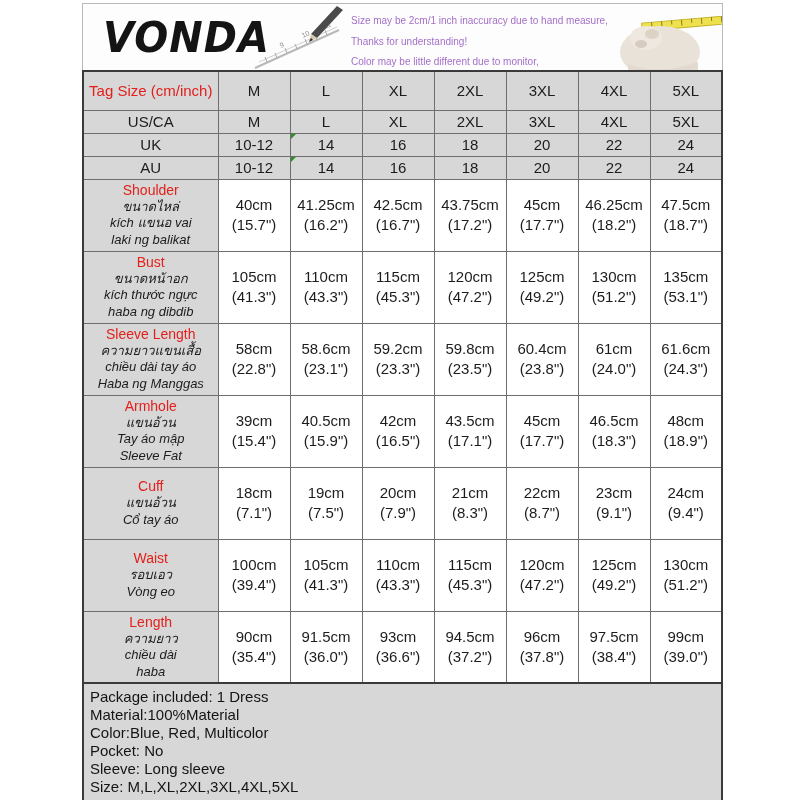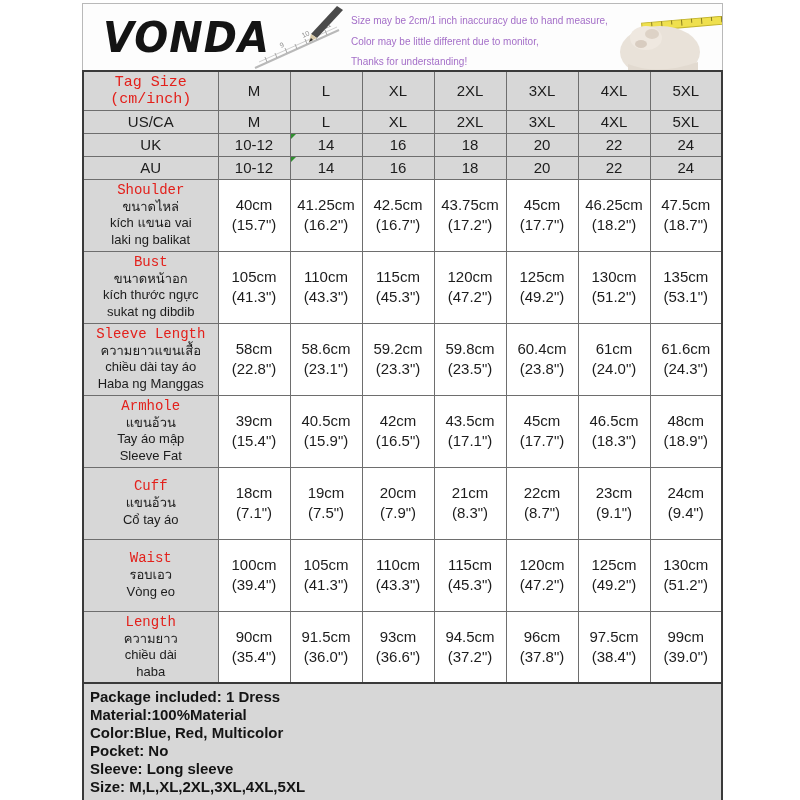--- a/index.html
+++ b/index.html
@@ -21,31 +21,31 @@
 
   
   table.size-chart { width:641px; border-collapse:collapse; table-layout:fixed;
                      border:2px solid #3a3a3a; background:#fff; }
   table.size-chart td { border:1px solid #6e6e6e; text-align:center; vertical-align:middle;
                         font-size:15px; overflow:hidden; position:relative; }
   col.c-label { width:135px; }
   tr.r-tag { height:39px; }  tr.r-hdr { height:23px;margin-top:10px; }  tr.r-measure { height:72px; }
   tr.r-tag td, tr.r-hdr td { background:#d7d7d7; }
   tr.r-measure td.label-cell { background:#d7d7d7; }
-  .red { color:#e3201b;font-family:Liberation Mono, monospace; }
+  .red { color:#e3201b; }
   td.label-cell .red { font-size:14px; line-height:17px; }
-  td.label-cell .sub { font-size:13px; line-height:16.5px; color:#1c1c1c; }
+  td.label-cell .sub { font-size:13px; line-height:16.5px; color:#1c1c1c;font-style:italic; }
   td.val-cell div { line-height:20px; }
   td.green-corner::before { content:""; position:absolute; top:0; left:0;
       border-top:5px solid #2f8f2f; border-right:5px solid transparent; }
 
   
   .footer { width:641px; background:#d7d7d7; border:2px solid #3a3a3a; border-top:none;
             padding:4px 0 5px 6px; }
-  .footer div { font-size:15px; line-height:18px; color:#141414;font-weight:bold; }
+  .footer div { font-size:15px; line-height:18px; color:#141414; }
 </style>
 </head>
 <body>
 
 <div class="page">
   <div class="sheet">
 
     <div class="banner">
       <div class="logo-wrap">
         <span class="logo">VONDA</span>
@@ -66,22 +66,22 @@
         <text x="30" y="44" font-size="7" fill="#8f8f8f" transform="rotate(-24 30 44)">9</text>
         <text x="52" y="34" font-size="7" fill="#8f8f8f" transform="rotate(-24 52 34)">10</text>
         <text x="74" y="25" font-size="7" fill="#8f8f8f" transform="rotate(-24 74 25)">11</text>
 
         <polygon points="86,2 92,6 66,34 60,30" fill="#4a4a4a"></polygon>
         <polygon points="60,30 66,34 58,38" fill="#d8c9a8"></polygon>
         <polygon points="60,34 62,36 58,38" fill="#2b2b2b"></polygon>
       </svg>
       <div class="notes">
         <div class="note-line">Size may be 2cm/1 inch inaccuracy due to hand measure,</div>
+        <div class="note-line">Thanks for understanding!</div>
         <div class="note-line">Color may be little different due to monitor,</div>
-        <div class="note-line">Thanks for understanding!</div>
       </div>
       <svg class="hand" viewBox="0 0 138 67">
         <g transform="rotate(-5 70 22)">
           <rect x="34" y="16" width="100" height="8" fill="#efe04e" stroke="#c4b52e" stroke-width="1"></rect>
           <g stroke="#8a7d20" stroke-width="1">
             <line x1="44" y1="16" x2="44" y2="20"></line>
               <line x1="54" y1="16" x2="54" y2="22"></line>
             <line x1="64" y1="16" x2="64" y2="20"></line>
               <line x1="74" y1="16" x2="74" y2="22"></line>
             <line x1="84" y1="16" x2="84" y2="20"></line>
@@ -185,21 +185,21 @@
             <td class="val-cell">
               <div>47.5cm</div>
               <div>(18.7")</div>
             </td>
           </tr>
           <tr class="r-measure">
             <td class="label-cell">
               <div class="red">Bust</div>
               <div class="sub">ขนาดหน้าอก</div>
               <div class="sub">kích thước ngực</div>
-              <div class="sub">sukat ng dibdib</div>
+              <div class="sub">haba ng dibdib</div>
             </td>
             <td class="val-cell">
               <div>105cm</div>
               <div>(41.3")</div>
             </td>
             <td class="val-cell">
               <div>110cm</div>
               <div>(43.3")</div>
             </td>
             <td class="val-cell">

